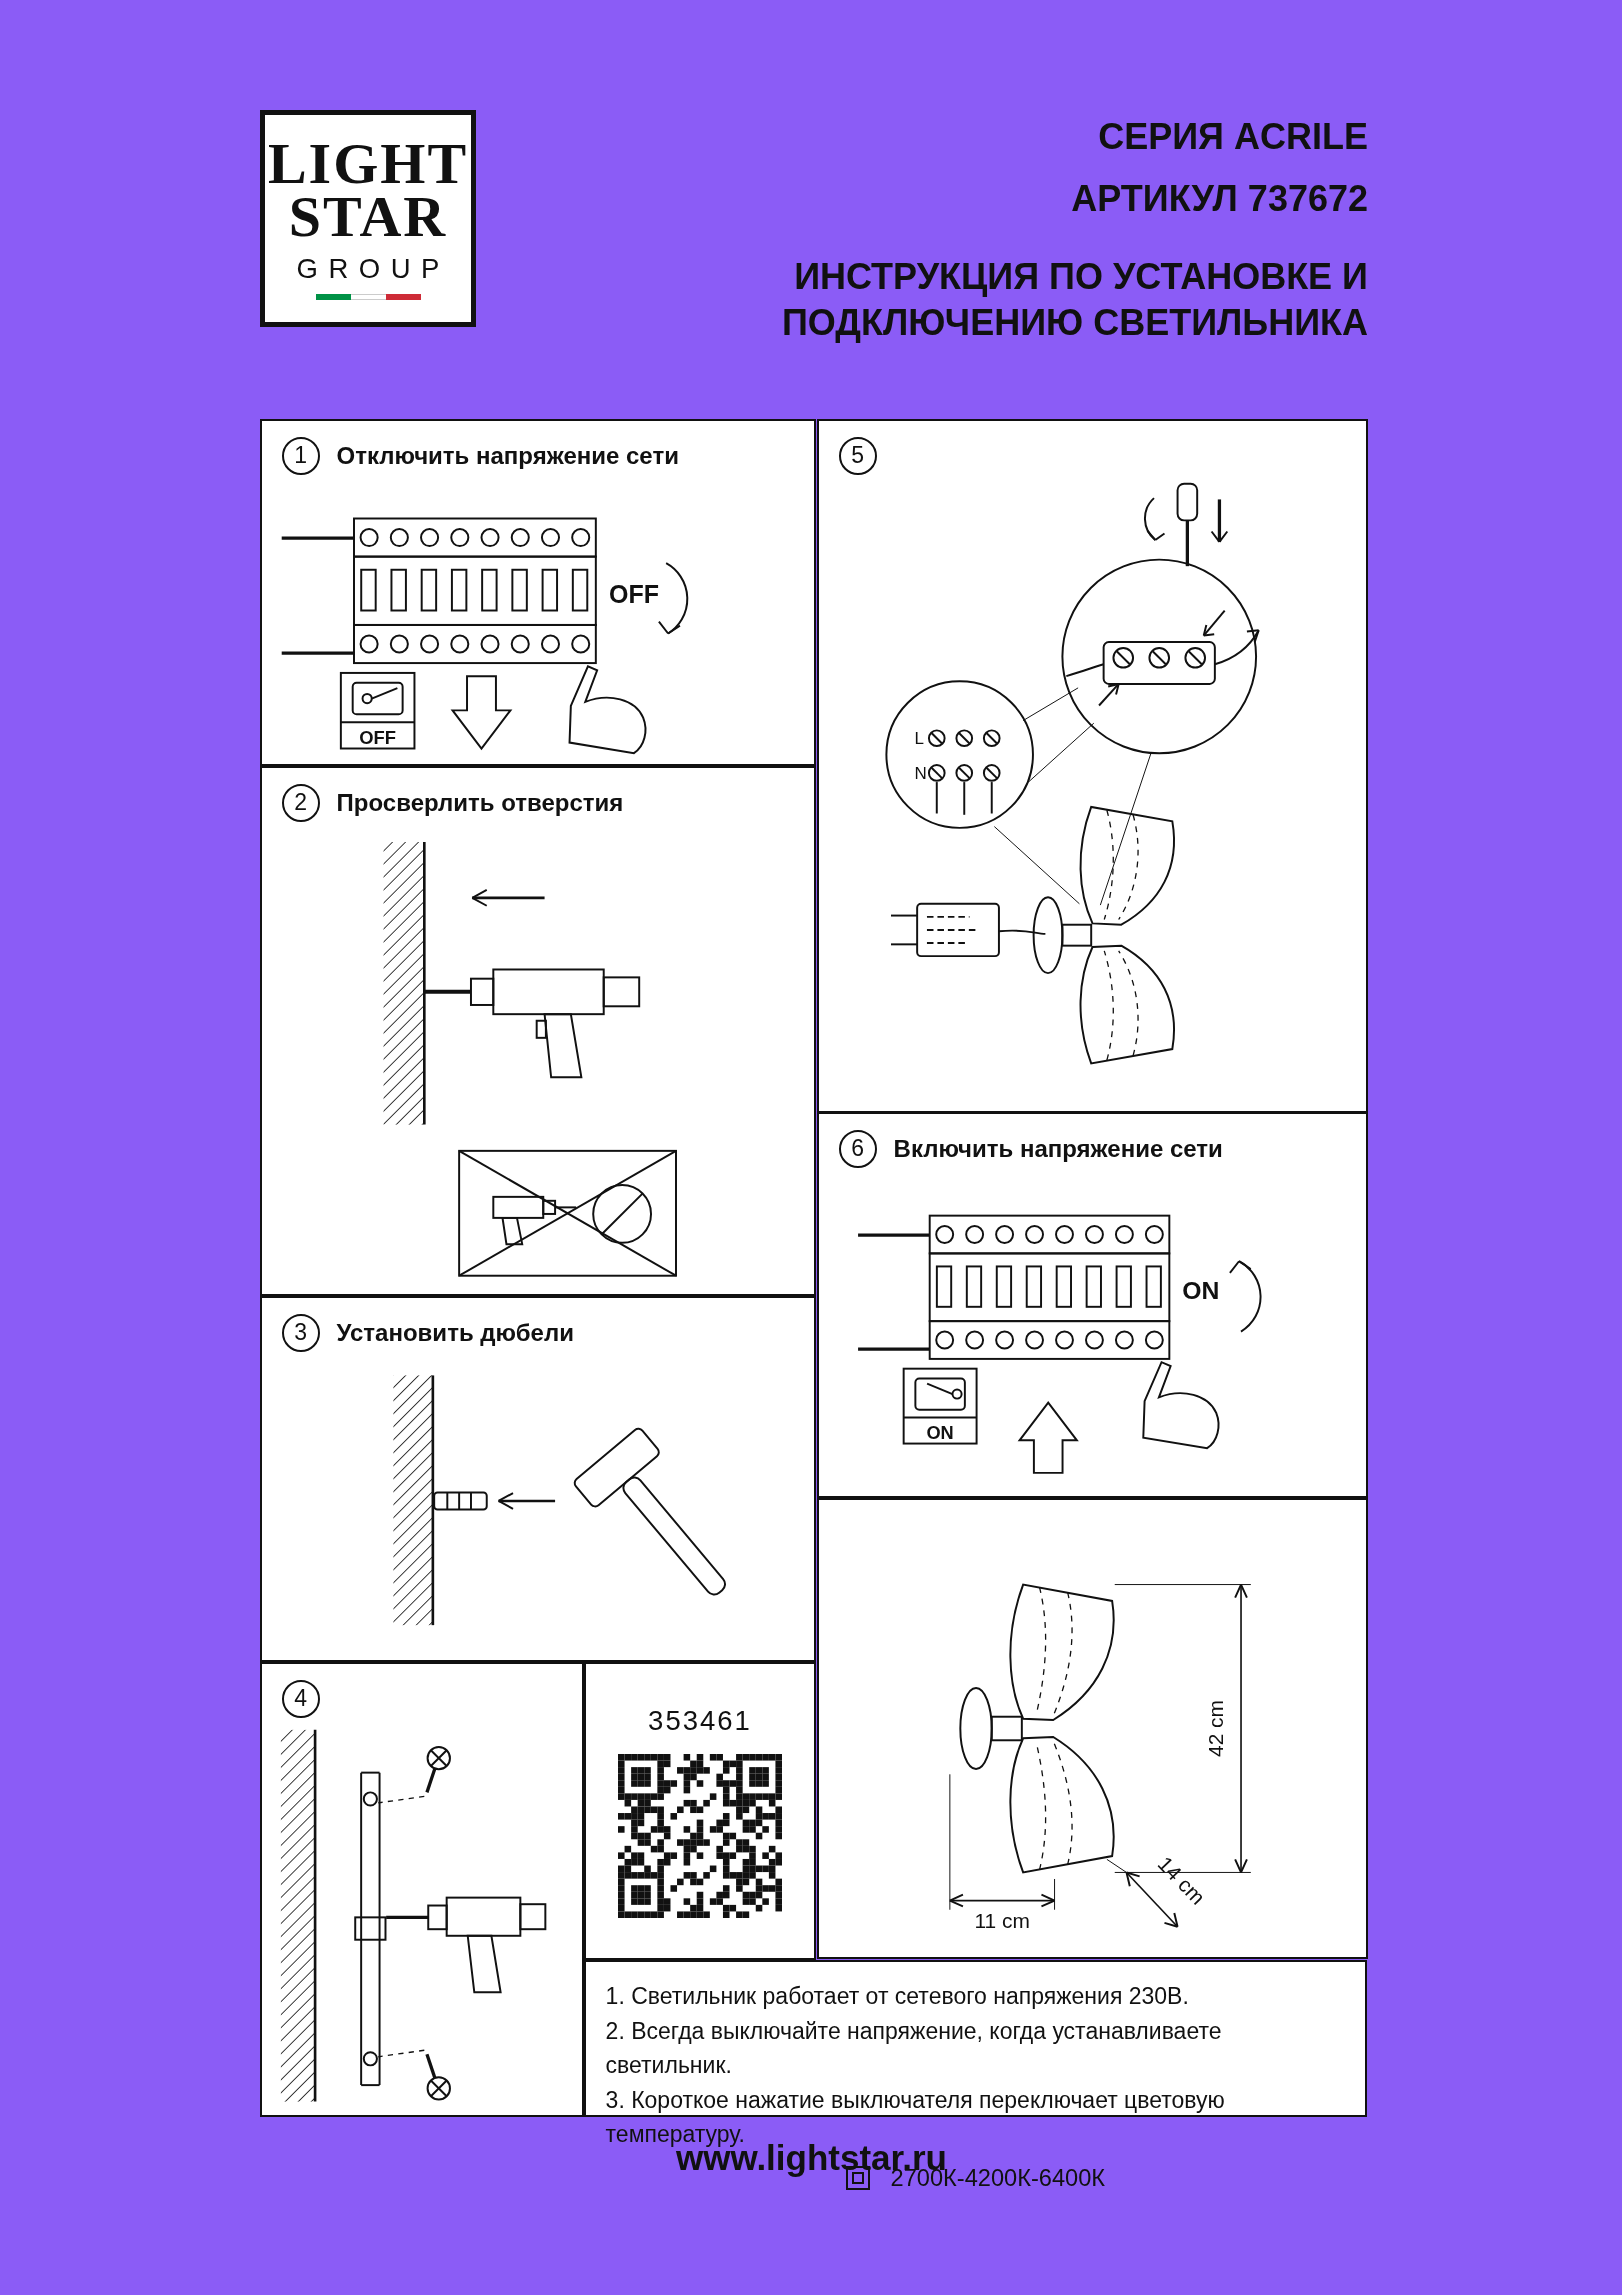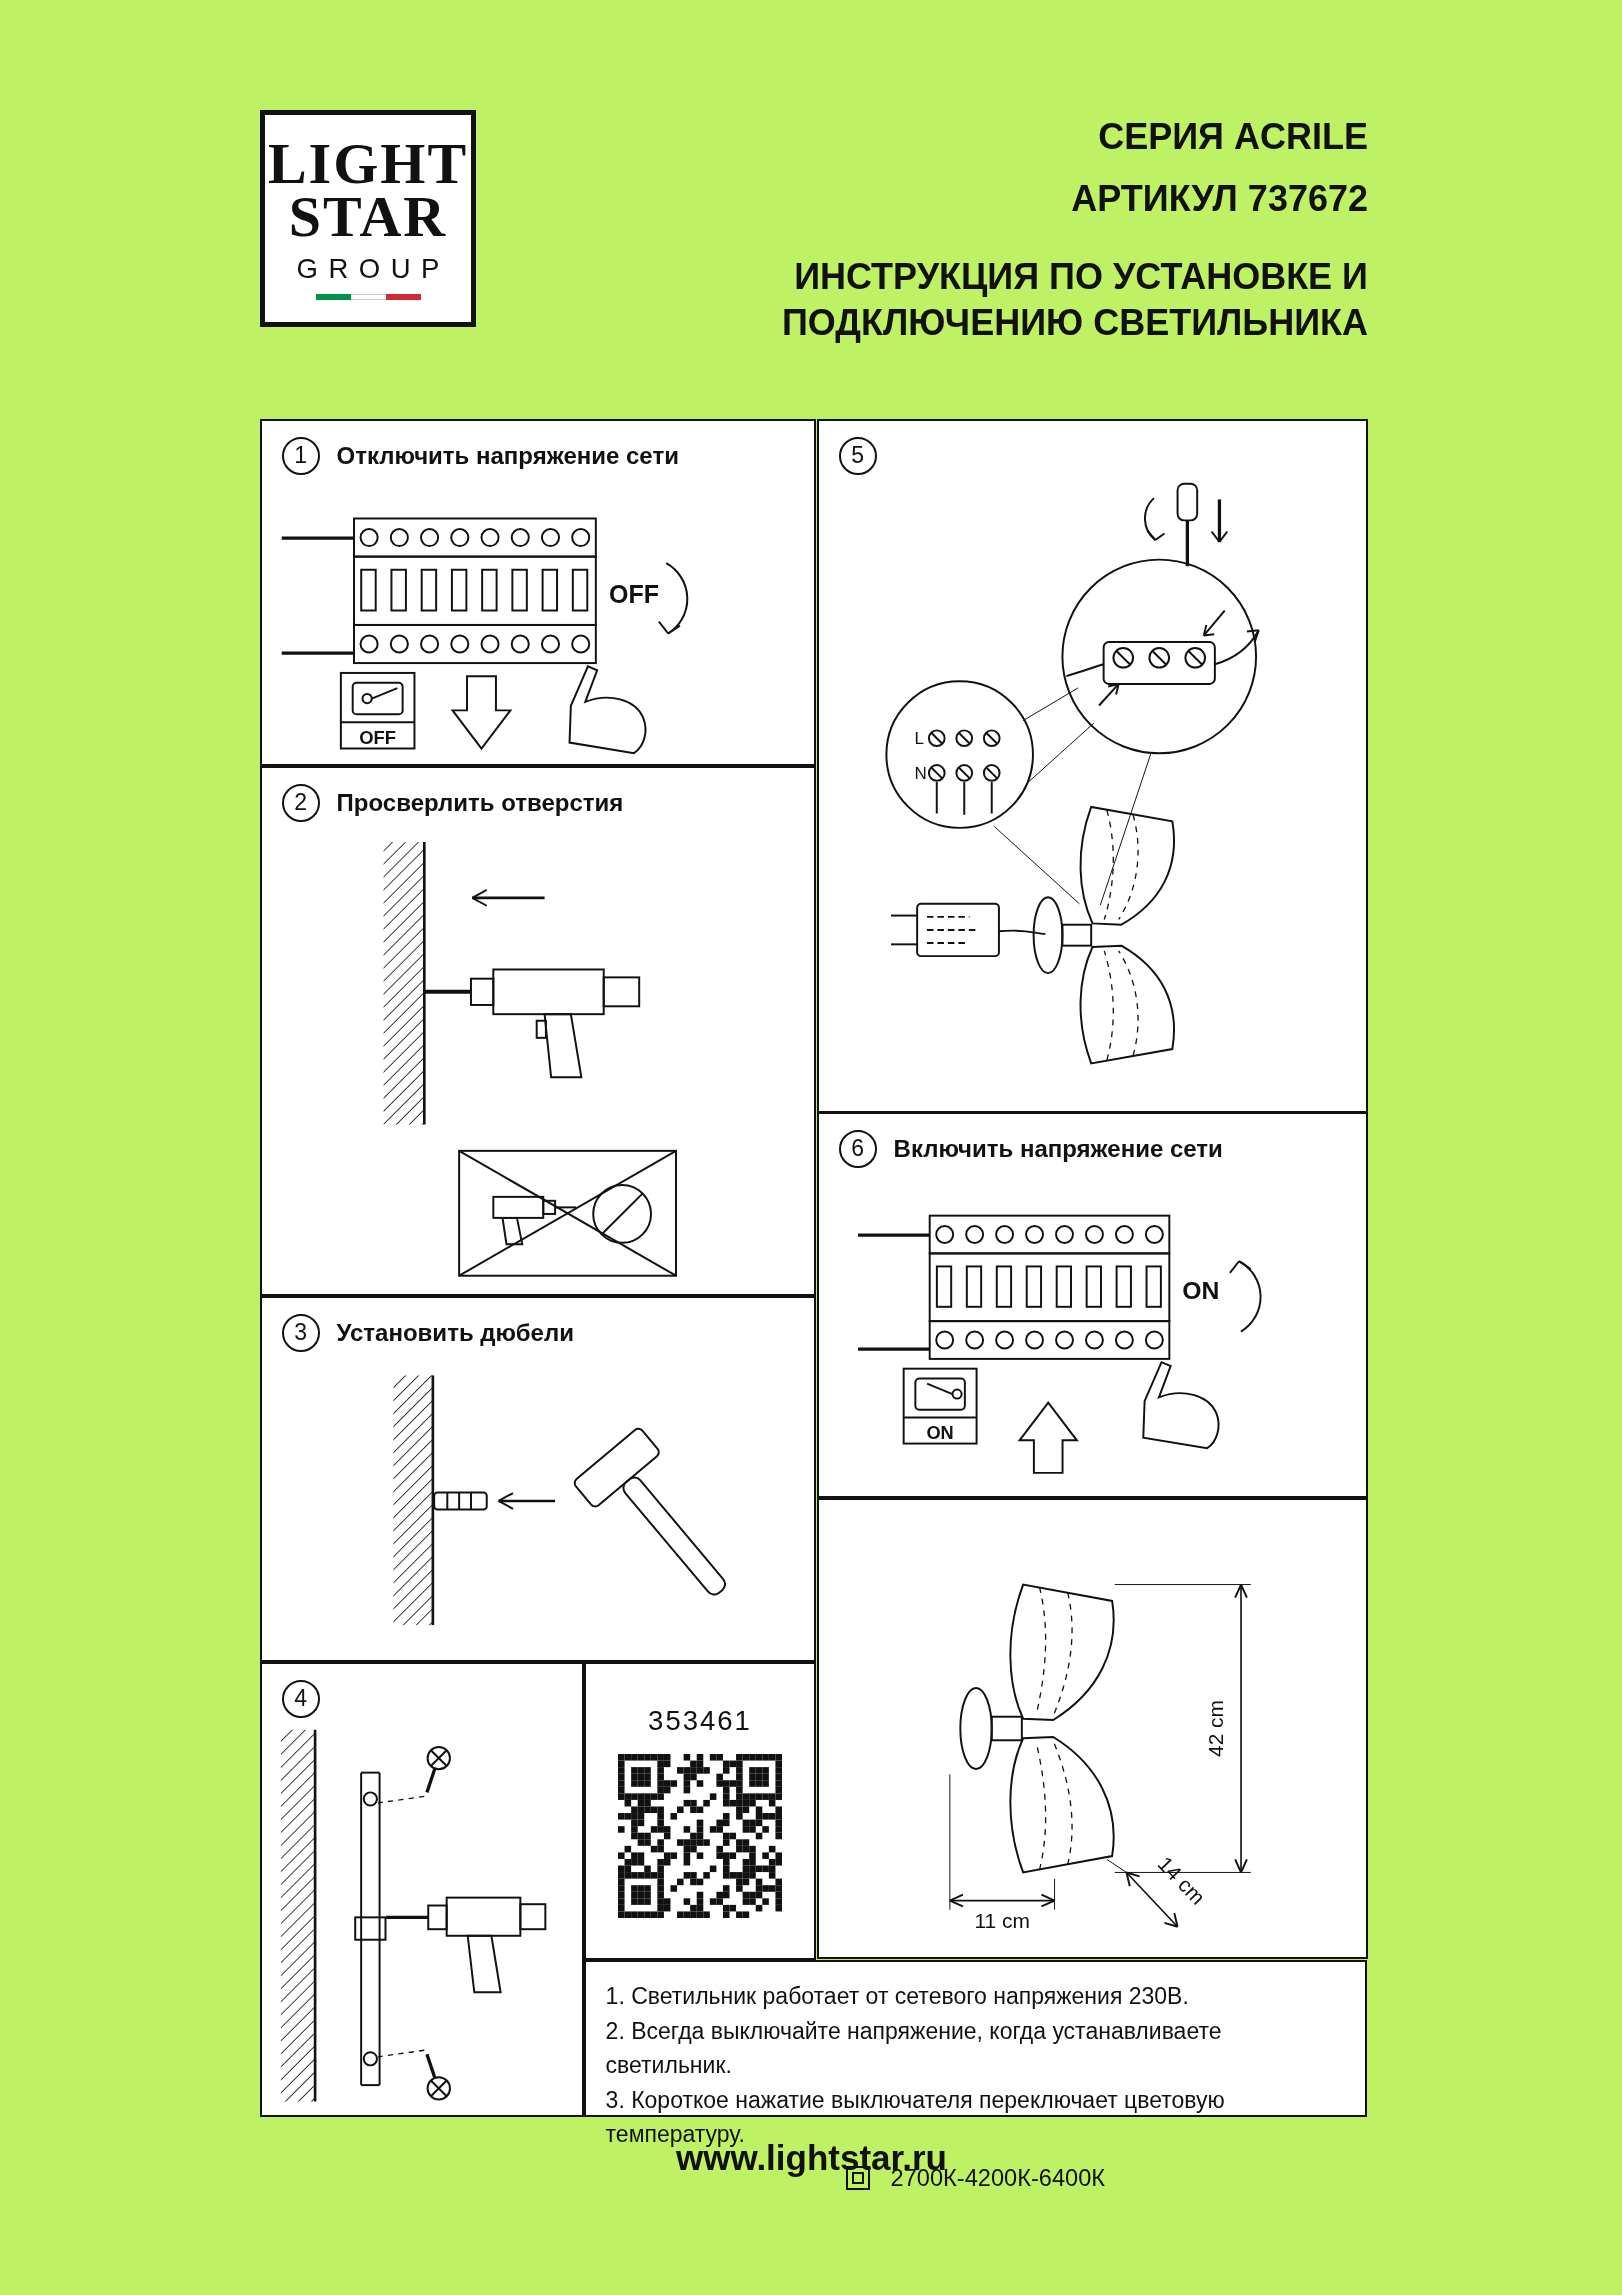--- a/index.html
+++ b/index.html
@@ -1,16 +1,16 @@
 <!DOCTYPE html>
 <html style="font-size:10.5px"><head>
 <meta charset="utf-8">
 <style>
   html,body{margin:0;padding:0;background:#e8e8e8;}
-  .page{position:relative;width:1623px;height:2295px;background:#bef264;
+  .page{position:relative;width:1623px;height:2295px;background:#8b5cf6;
         font-family:"Liberation Sans",sans-serif;color:#111;overflow:hidden;}
 
   
   .logo{position:absolute;left:260px;top:110px;width:216px;height:217px;
         border:5.9px solid #111;box-sizing:border-box;display:flex;flex-direction:column;
         align-items:center;justify-content:center;background:#fff;}
   .logo-word{font-family:"Liberation Serif",serif;font-weight:bold;font-size:58px;
              line-height:.92;letter-spacing:2px;}
   .logo-group{font-size:27.5px;letter-spacing:10.5px;margin-top:9.2px;text-indent:10.5px;text-align:center;}
   .logo-flag{display:flex;width:105px;height:6.5px;margin-top:9.2px;}

